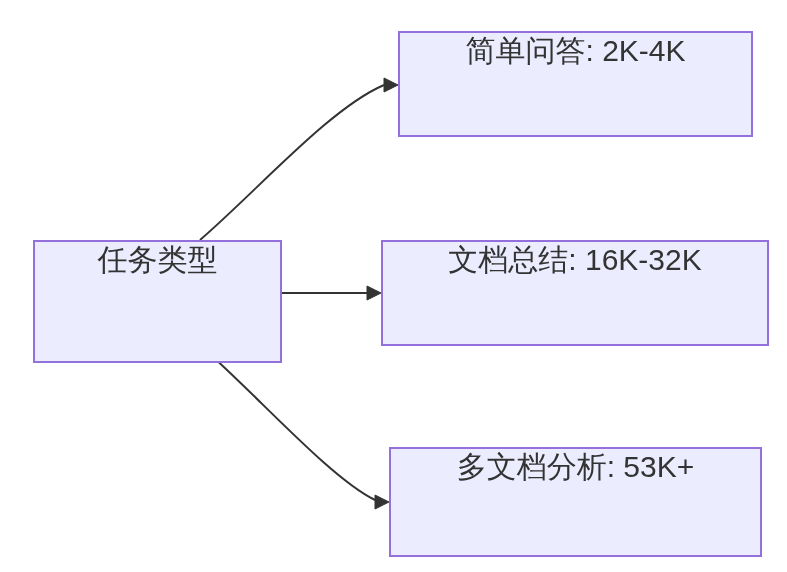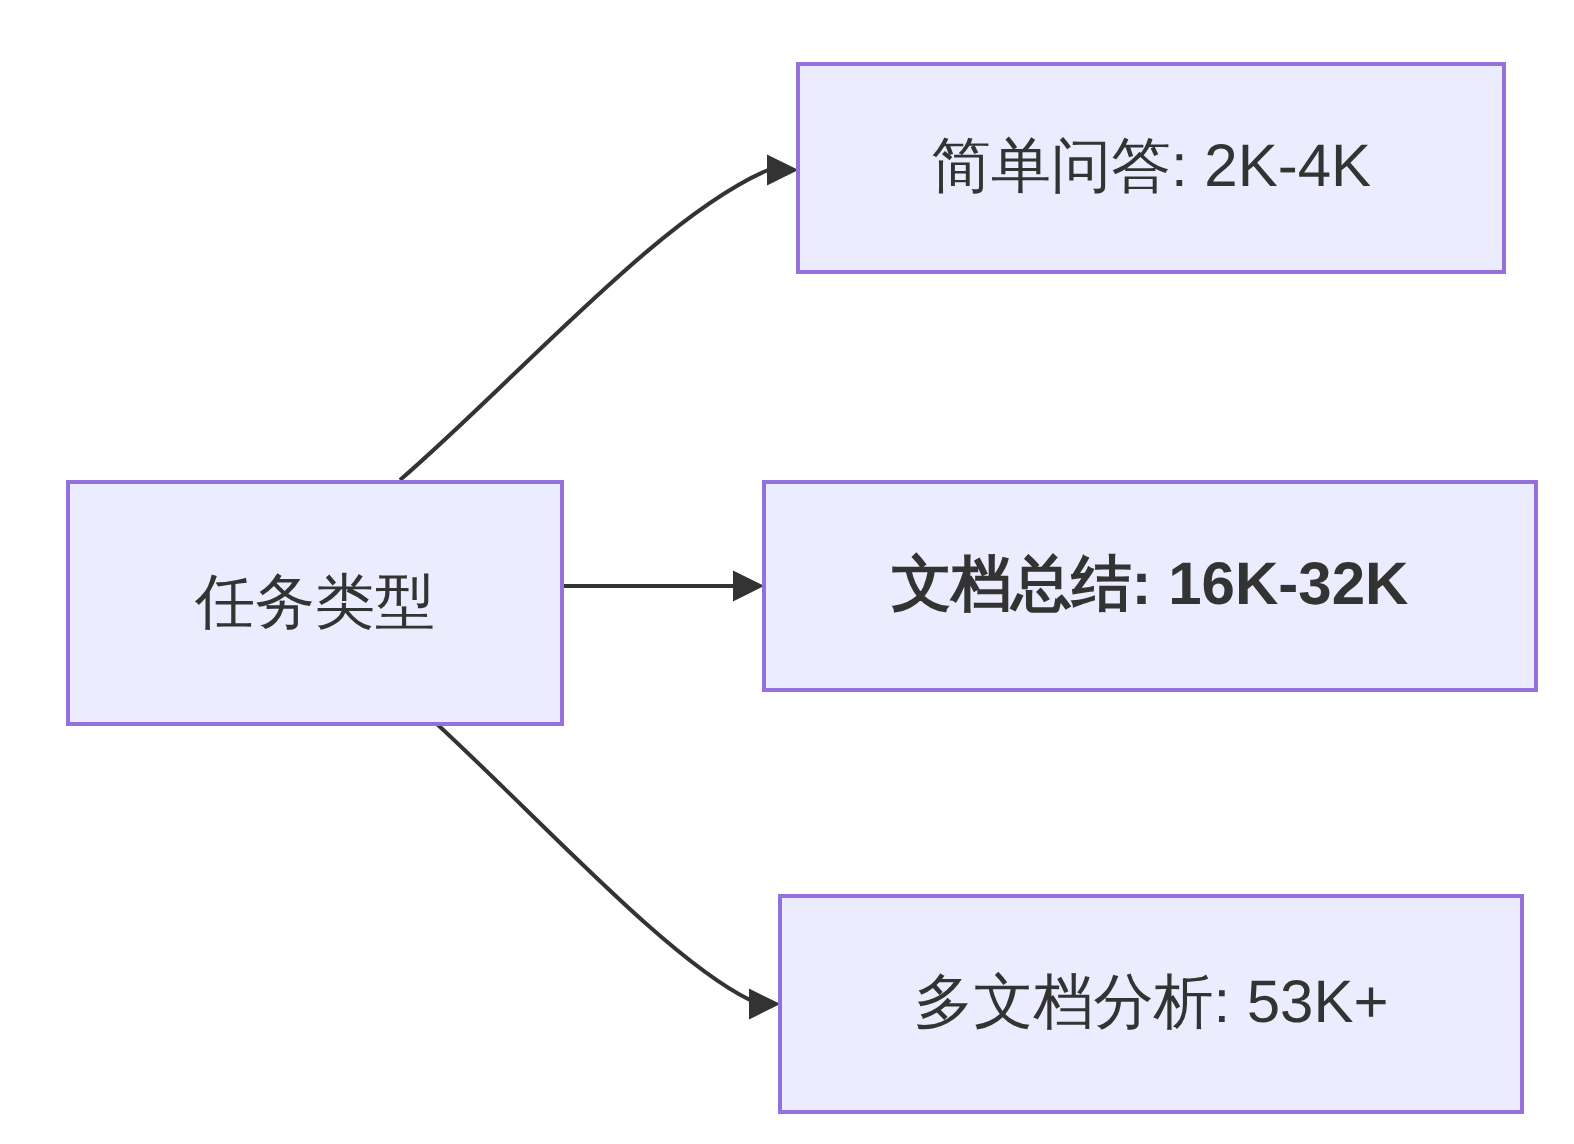--- a/index.html
+++ b/index.html
@@ -31,31 +31,31 @@
   .edges-layer polygon {
     fill: #333333;
     stroke: #333333;
   }
   .node {
     position: absolute;
     box-sizing: border-box;
     background: #ECECFF;
     border: 2px solid #9370DB;
     display: flex;
-    align-items: center;
+    align-items: flex-start;
     justify-content: center;
     color: #333333;
     font-size: 30px;
     line-height: 1.2;
     white-space: nowrap;
     text-align: center;
   }
   .node-root   { left: 33px;  top: 240px; width: 249px; height: 123px; }
   .node-qa     { left: 398px; top: 31px;  width: 355px; height: 106px; }
-  .node-doc    { left: 381px; top: 240px; width: 388px; height: 106px; font-weight: bold; }
+  .node-doc    { left: 381px; top: 240px; width: 388px; height: 106px; }
   .node-multi  { left: 389px; top: 447px; width: 373px; height: 110px; }
 </style>
 </head>
 <body>
 
 <div class="canvas">
 
   <svg class="edges-layer" viewBox="0 0 787 572" aria-hidden="true">
 
     <g>

